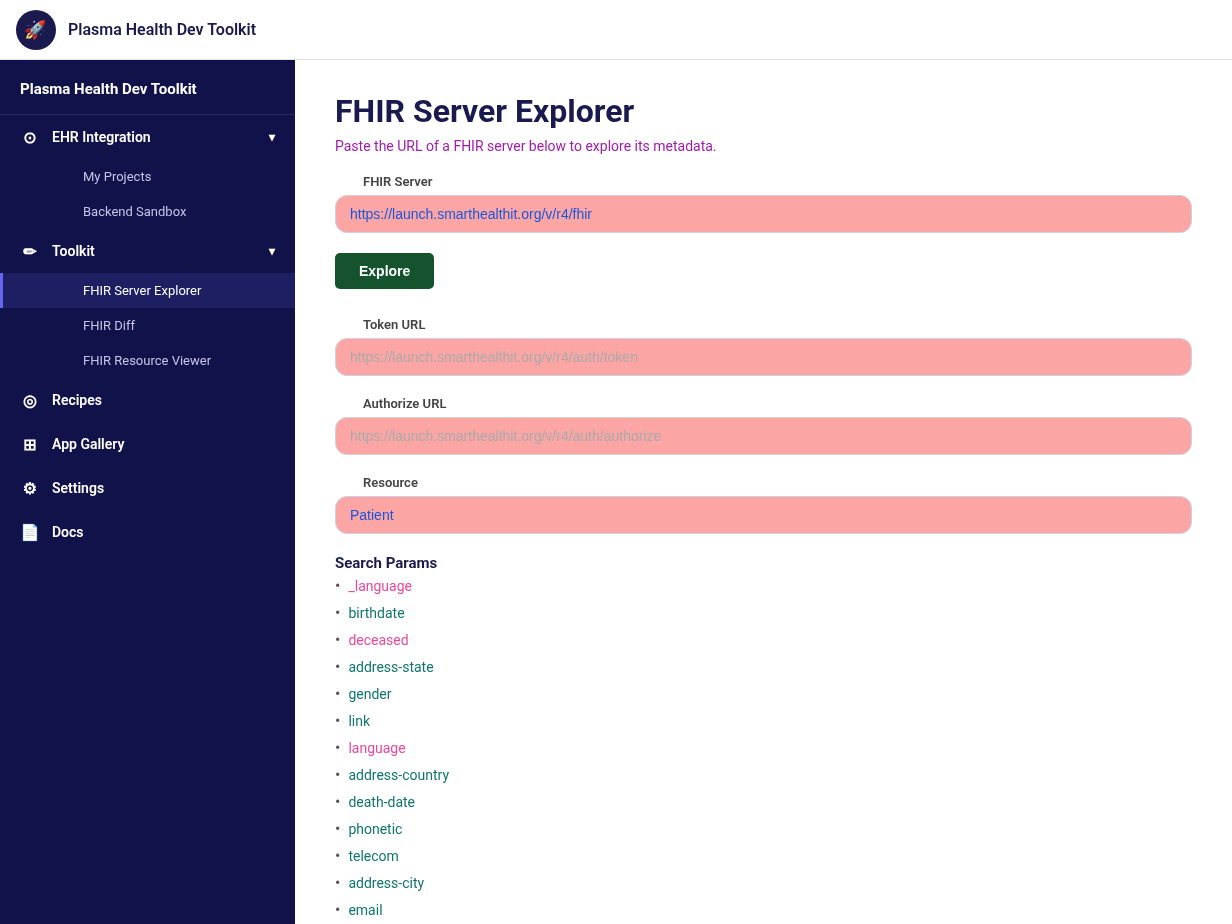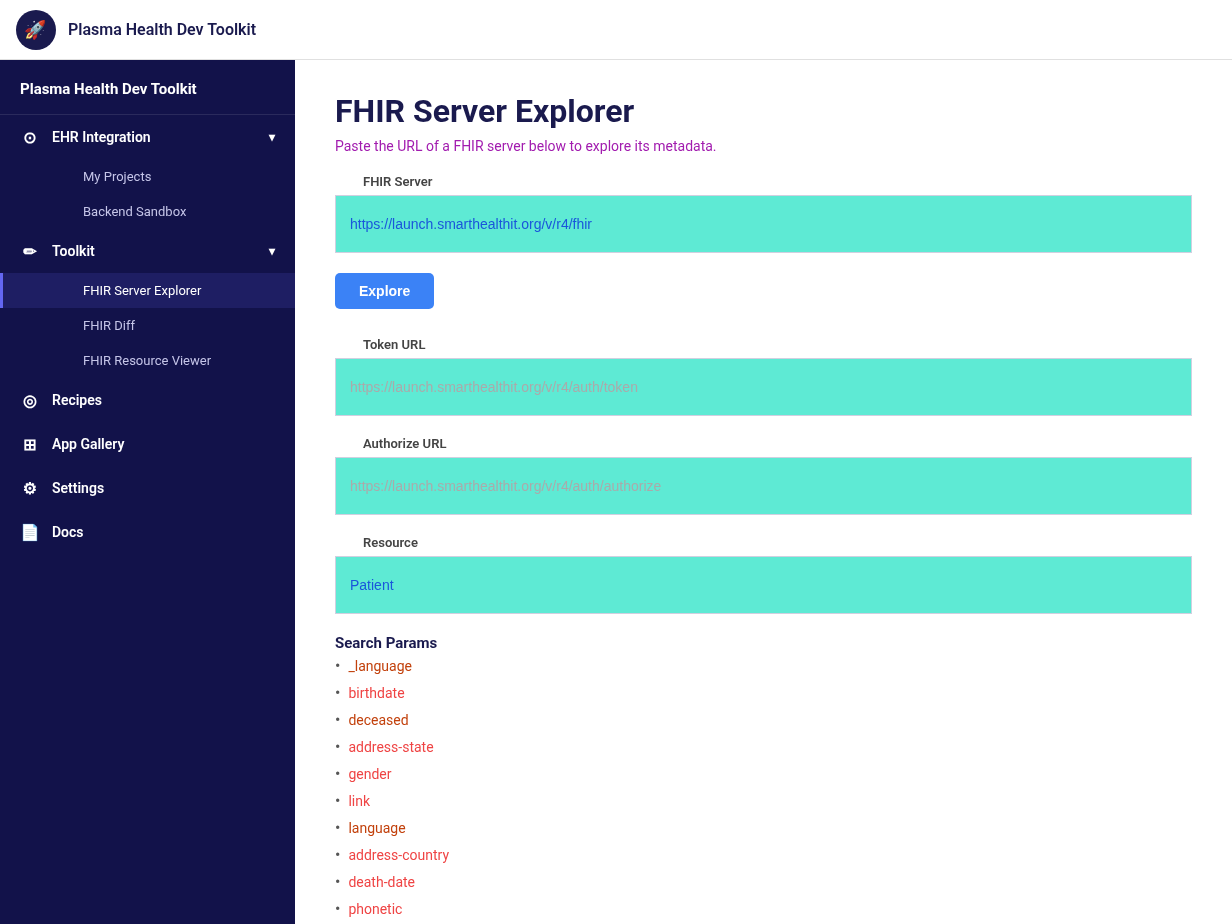--- a/index.html
+++ b/index.html
@@ -124,33 +124,33 @@
     }
     .field-label {
       font-size: 13px;
       font-weight: 600;
       color: #444;
       margin-bottom: 6px;
       margin-left: 28px;
     }
     .field-input {
       width: 100%;
-      padding: 20px 14px;
+      padding: 10px 14px;
       border: 1px solid #d0d0e0;
-      border-radius: 0;
+      border-radius: 12px;
       font-size: 14px;
       color: #333;
       outline: none;
-      background: #5eead4;
+      background: #fca5a5;
     }
     .field-input::placeholder { color: #aaa; }
     .field-input.has-value { color: #1a56db; }
 
     .explore-btn {
-      background: #3b82f6;
+      background: #14532d;
       color: white;
       border: none;
       padding: 10px 24px;
       border-radius: 5px;
       font-size: 14px;
       font-weight: 600;
       cursor: pointer;
       margin-bottom: 28px;
     }
 
@@ -168,22 +168,22 @@
       align-items: center;
       gap: 8px;
       padding: 4px 0;
       font-size: 14px;
     }
     .search-params-list li::before {
       content: '•';
       color: #555;
       font-size: 16px;
     }
-    .param-blue { color: #c2410c; }
-    .param-orange { color: #ef4444; }
+    .param-blue { color: #ec4899; }
+    .param-orange { color: #0f766e; }
   </style>
 </head>
 <body>
 
 <div class="top-bar">
   <div class="logo-circle">🚀</div>
   <span class="top-bar-title">Plasma Health Dev Toolkit</span>
 </div>
 
 <div class="main-layout">

